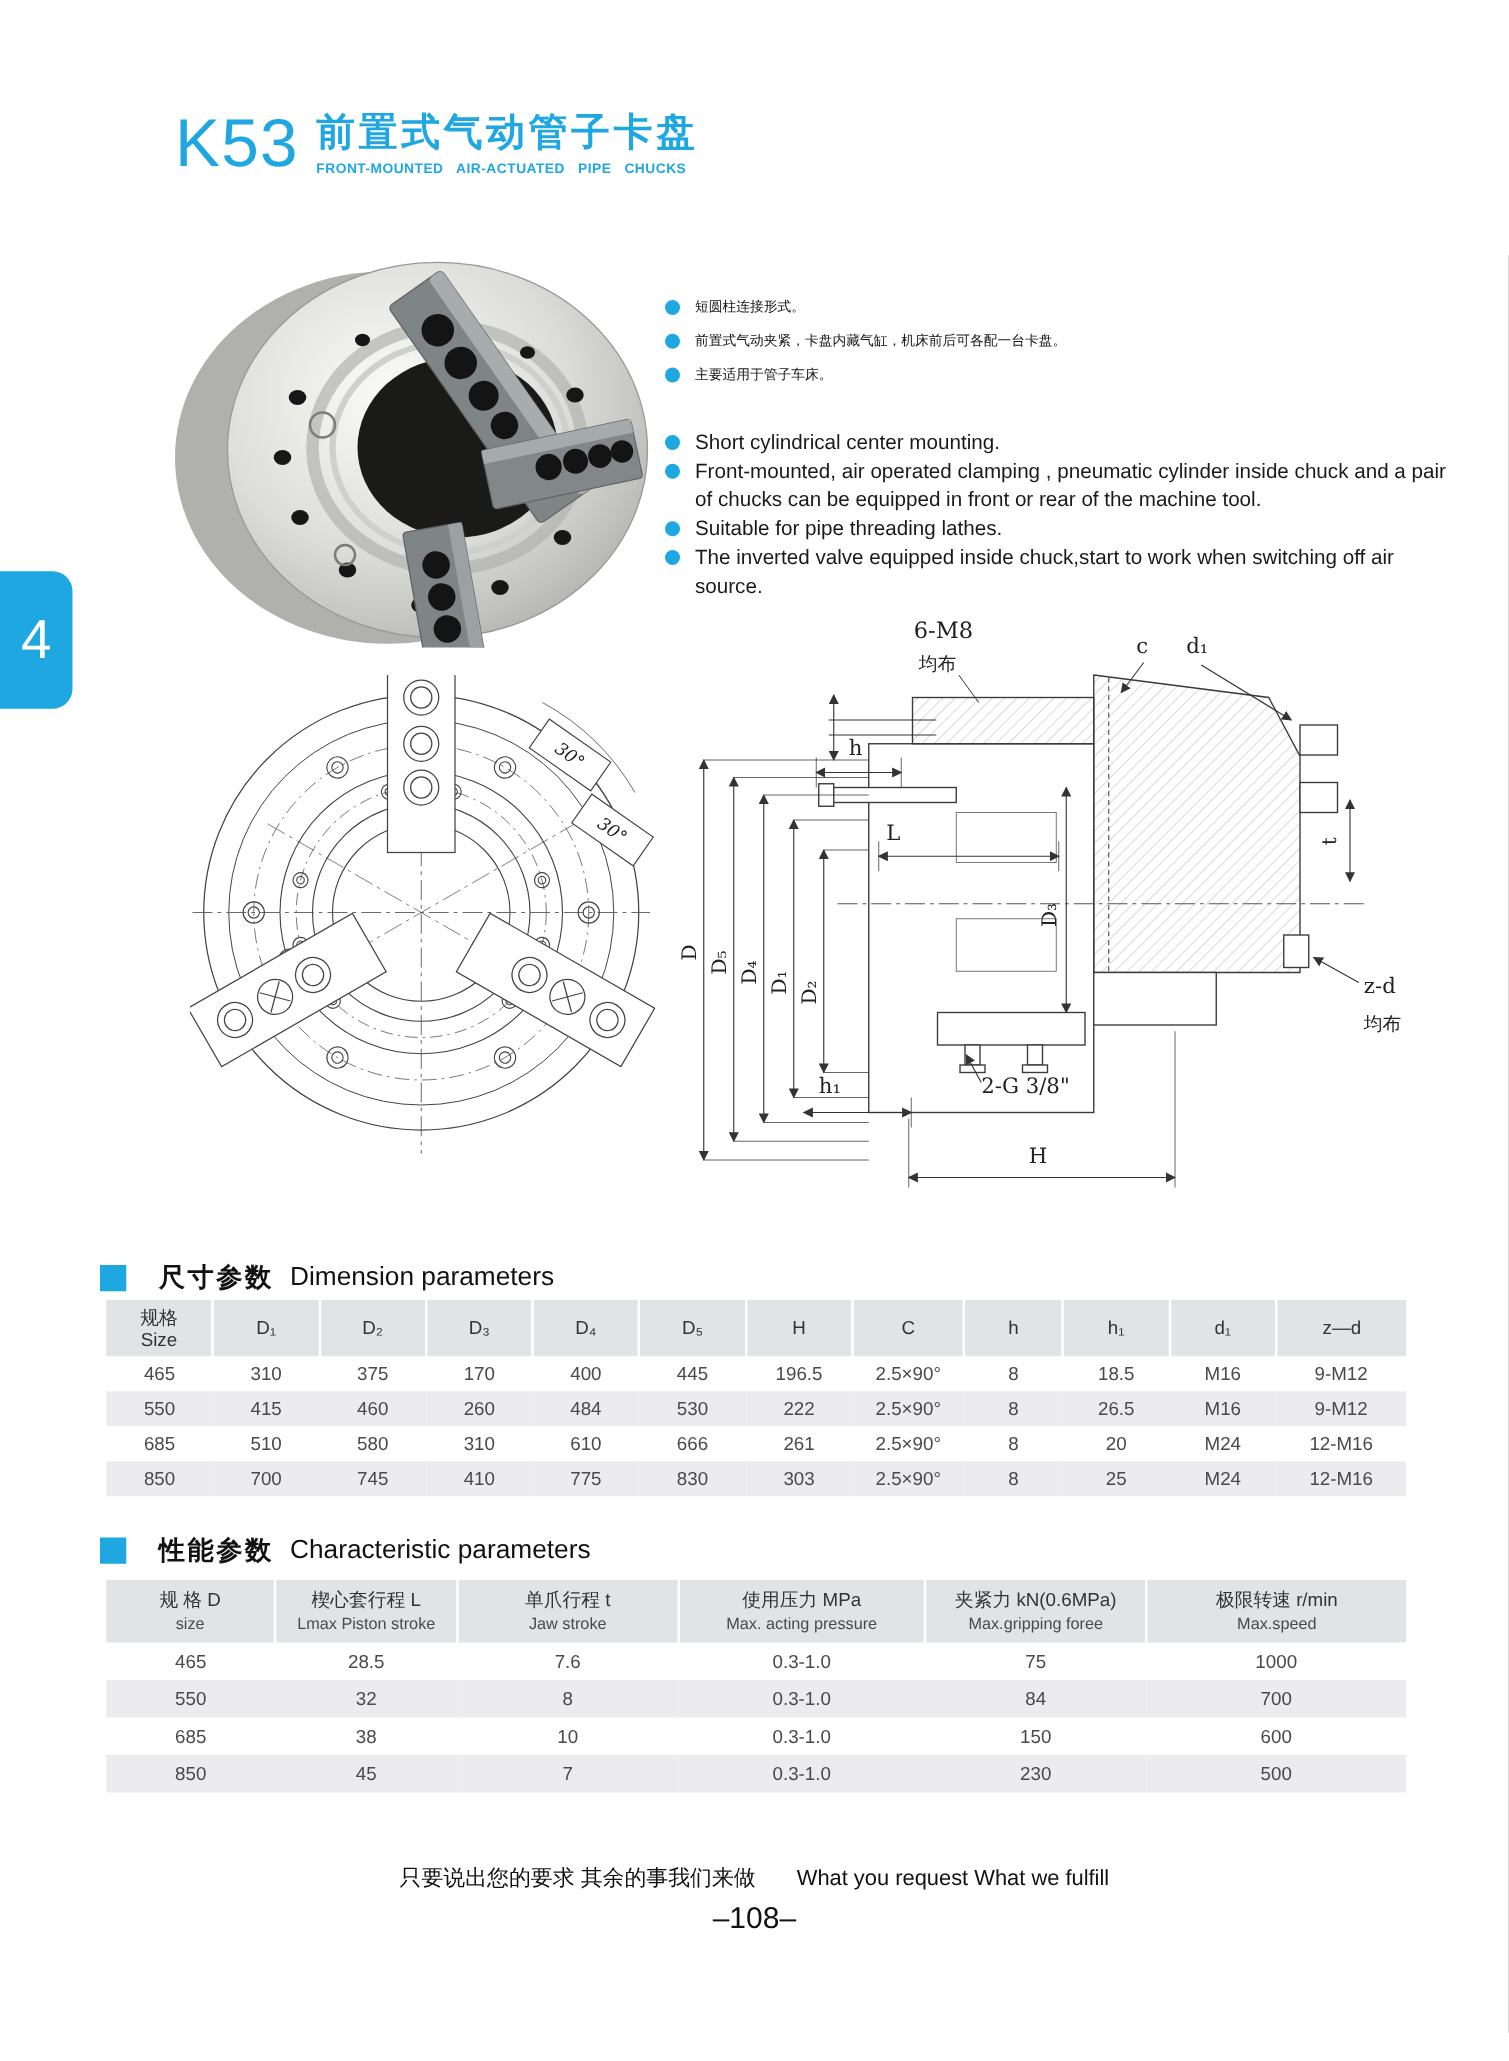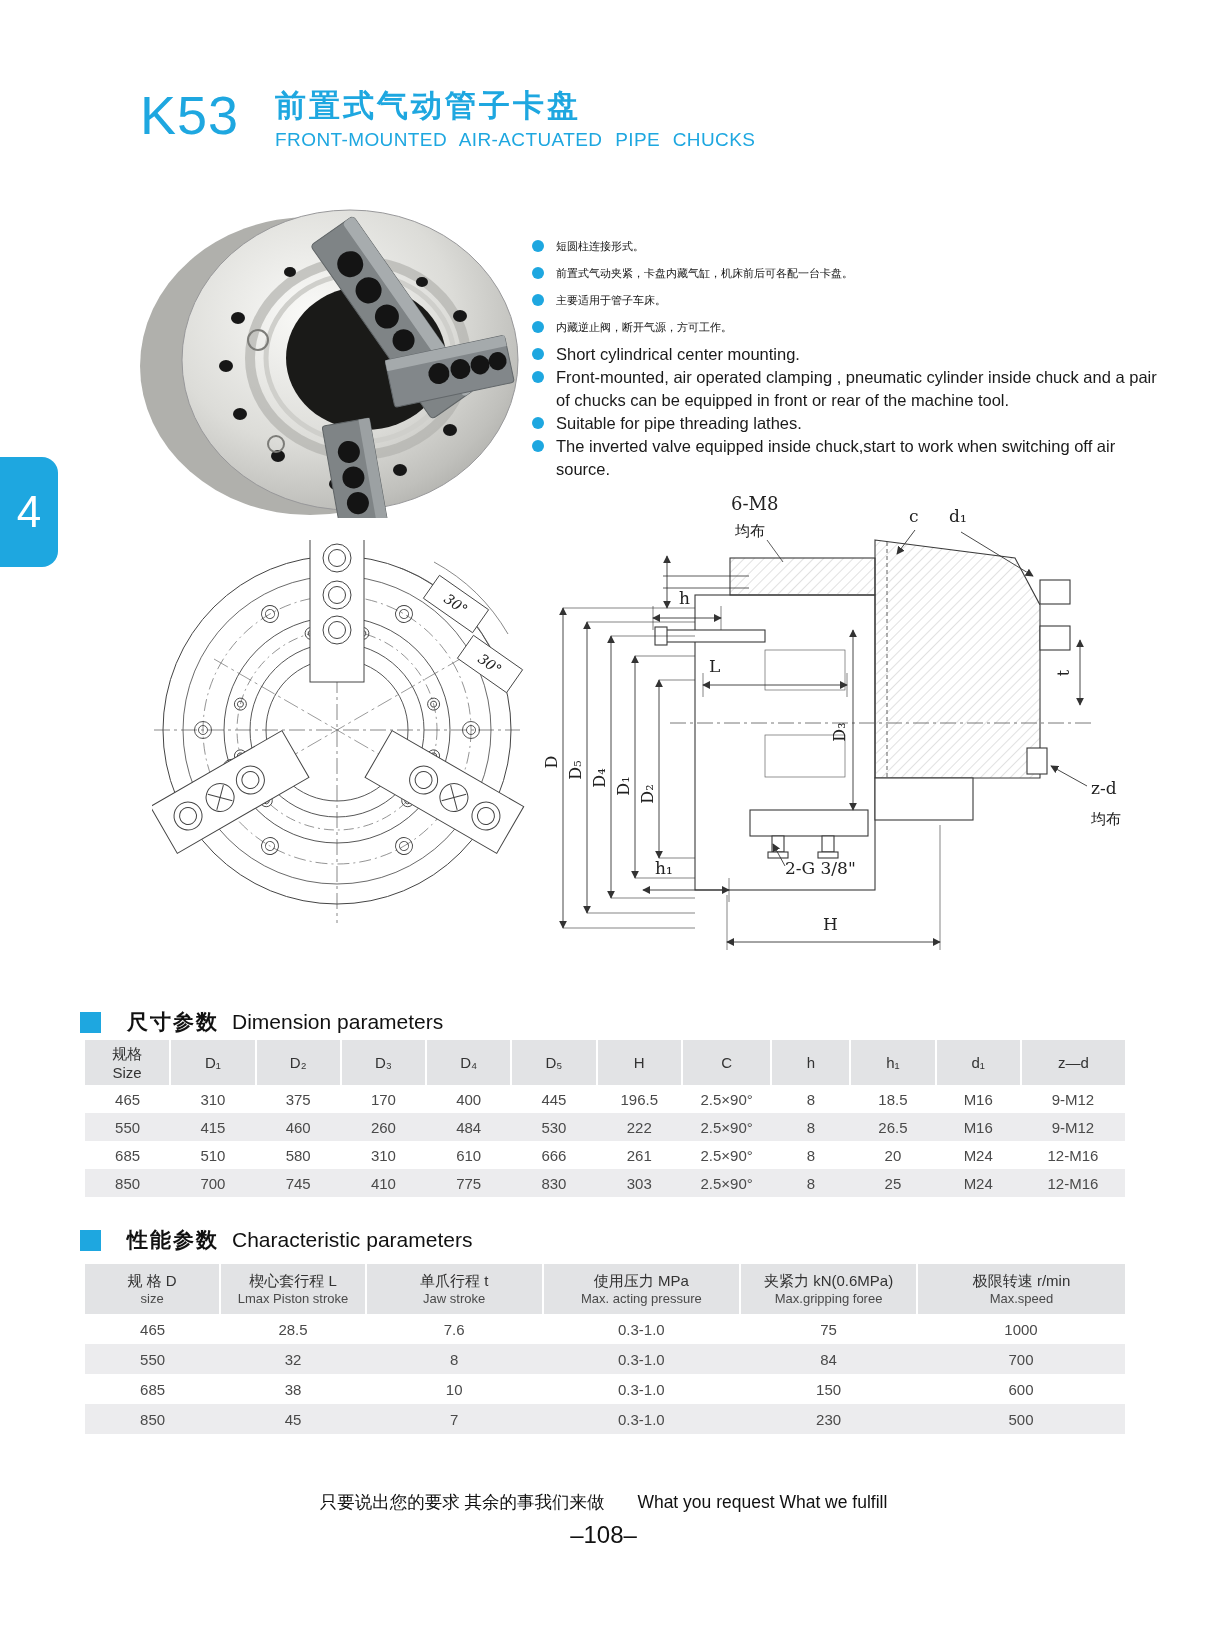--- a/index.html
+++ b/index.html
@@ -8,23 +8,23 @@
   .page{position:relative;width:1207px;height:1649px;margin:0 auto;background:#fff;overflow:hidden}
 
   
   .side-tab{position:absolute;left:0;top:457px;width:58px;height:110px;background:var(--accent);
     border-radius:0 16px 16px 0;display:flex;align-items:center;justify-content:center;
     color:#fff;font-size:44px;font-weight:400}
 
   
   .hdr{position:absolute;left:140px;top:88px;display:flex;align-items:flex-start;color:var(--accent)}
   .hdr .model{font-size:54px;font-weight:normal;line-height:1;letter-spacing:1px}
-  .hdr .titles{margin-left:36px}
+  .hdr .titles{margin-left:14px}
   .hdr .cn{font-size:31px;font-weight:bold;letter-spacing:3px;line-height:1.15}
-  .hdr .en{font-size:19px;font-weight:normal;letter-spacing:.4px;word-spacing:7px;margin-top:5px}
+  .hdr .en{font-size:11px;font-weight:bold;letter-spacing:.4px;word-spacing:7px;margin-top:5px}
 
   
   ul.feat{list-style:none;margin:0;padding:0}
   ul.feat li{position:relative;padding-left:24px}
   ul.feat li::before{content:"";position:absolute;left:0;width:12px;height:12px;border-radius:50%;background:var(--accent)}
   .feat-cn{position:absolute;left:532px;top:233px;width:660px;font-size:11px;color:#141414;line-height:27px}
   .feat-cn li::before{top:7px}
   .feat-en{position:absolute;left:532px;top:343px;width:628px;font-size:16.5px;color:#1a1a1a;line-height:23px}
   .feat-en li::before{top:5px}
 
@@ -135,21 +135,20 @@
           <circle cx="54" cy="2" r="11" fill="#141414"></circle>
         <circle cx="80" cy="2" r="11" fill="#141414"></circle>
       </g>
     </svg>
   </div>
 
   <ul class="feat feat-cn">
       <li>短圆柱连接形式。</li>
       <li>前置式气动夹紧，卡盘内藏气缸，机床前后可各配一台卡盘。</li>
       <li>主要适用于管子车床。</li>
-      <li>内藏逆止阀，断开气源，方可工作。</li>
     </ul>
 
   <ul class="feat feat-en">
       <li>Short cylindrical center mounting.</li>
       <li>Front-mounted, air operated clamping , pneumatic cylinder inside chuck and a pair of chucks can be equipped in front or rear of the machine tool.</li>
       <li>Suitable for pipe threading lathes.</li>
       <li>The inverted valve equipped inside chuck,start to work when switching off air source.</li>
     </ul>
 
   <div class="front-view">

